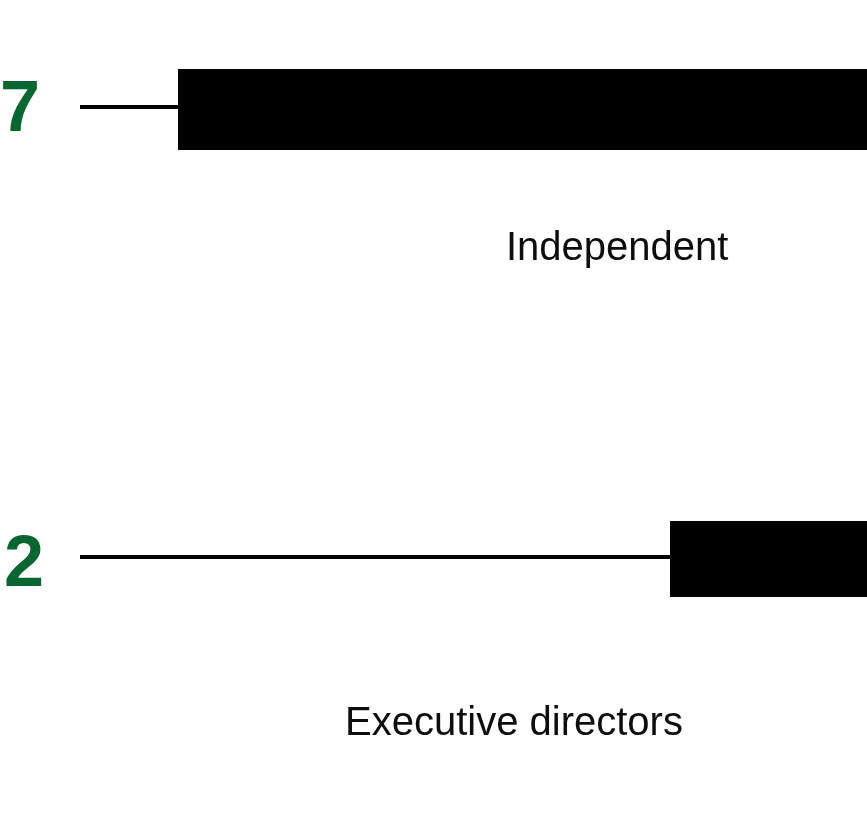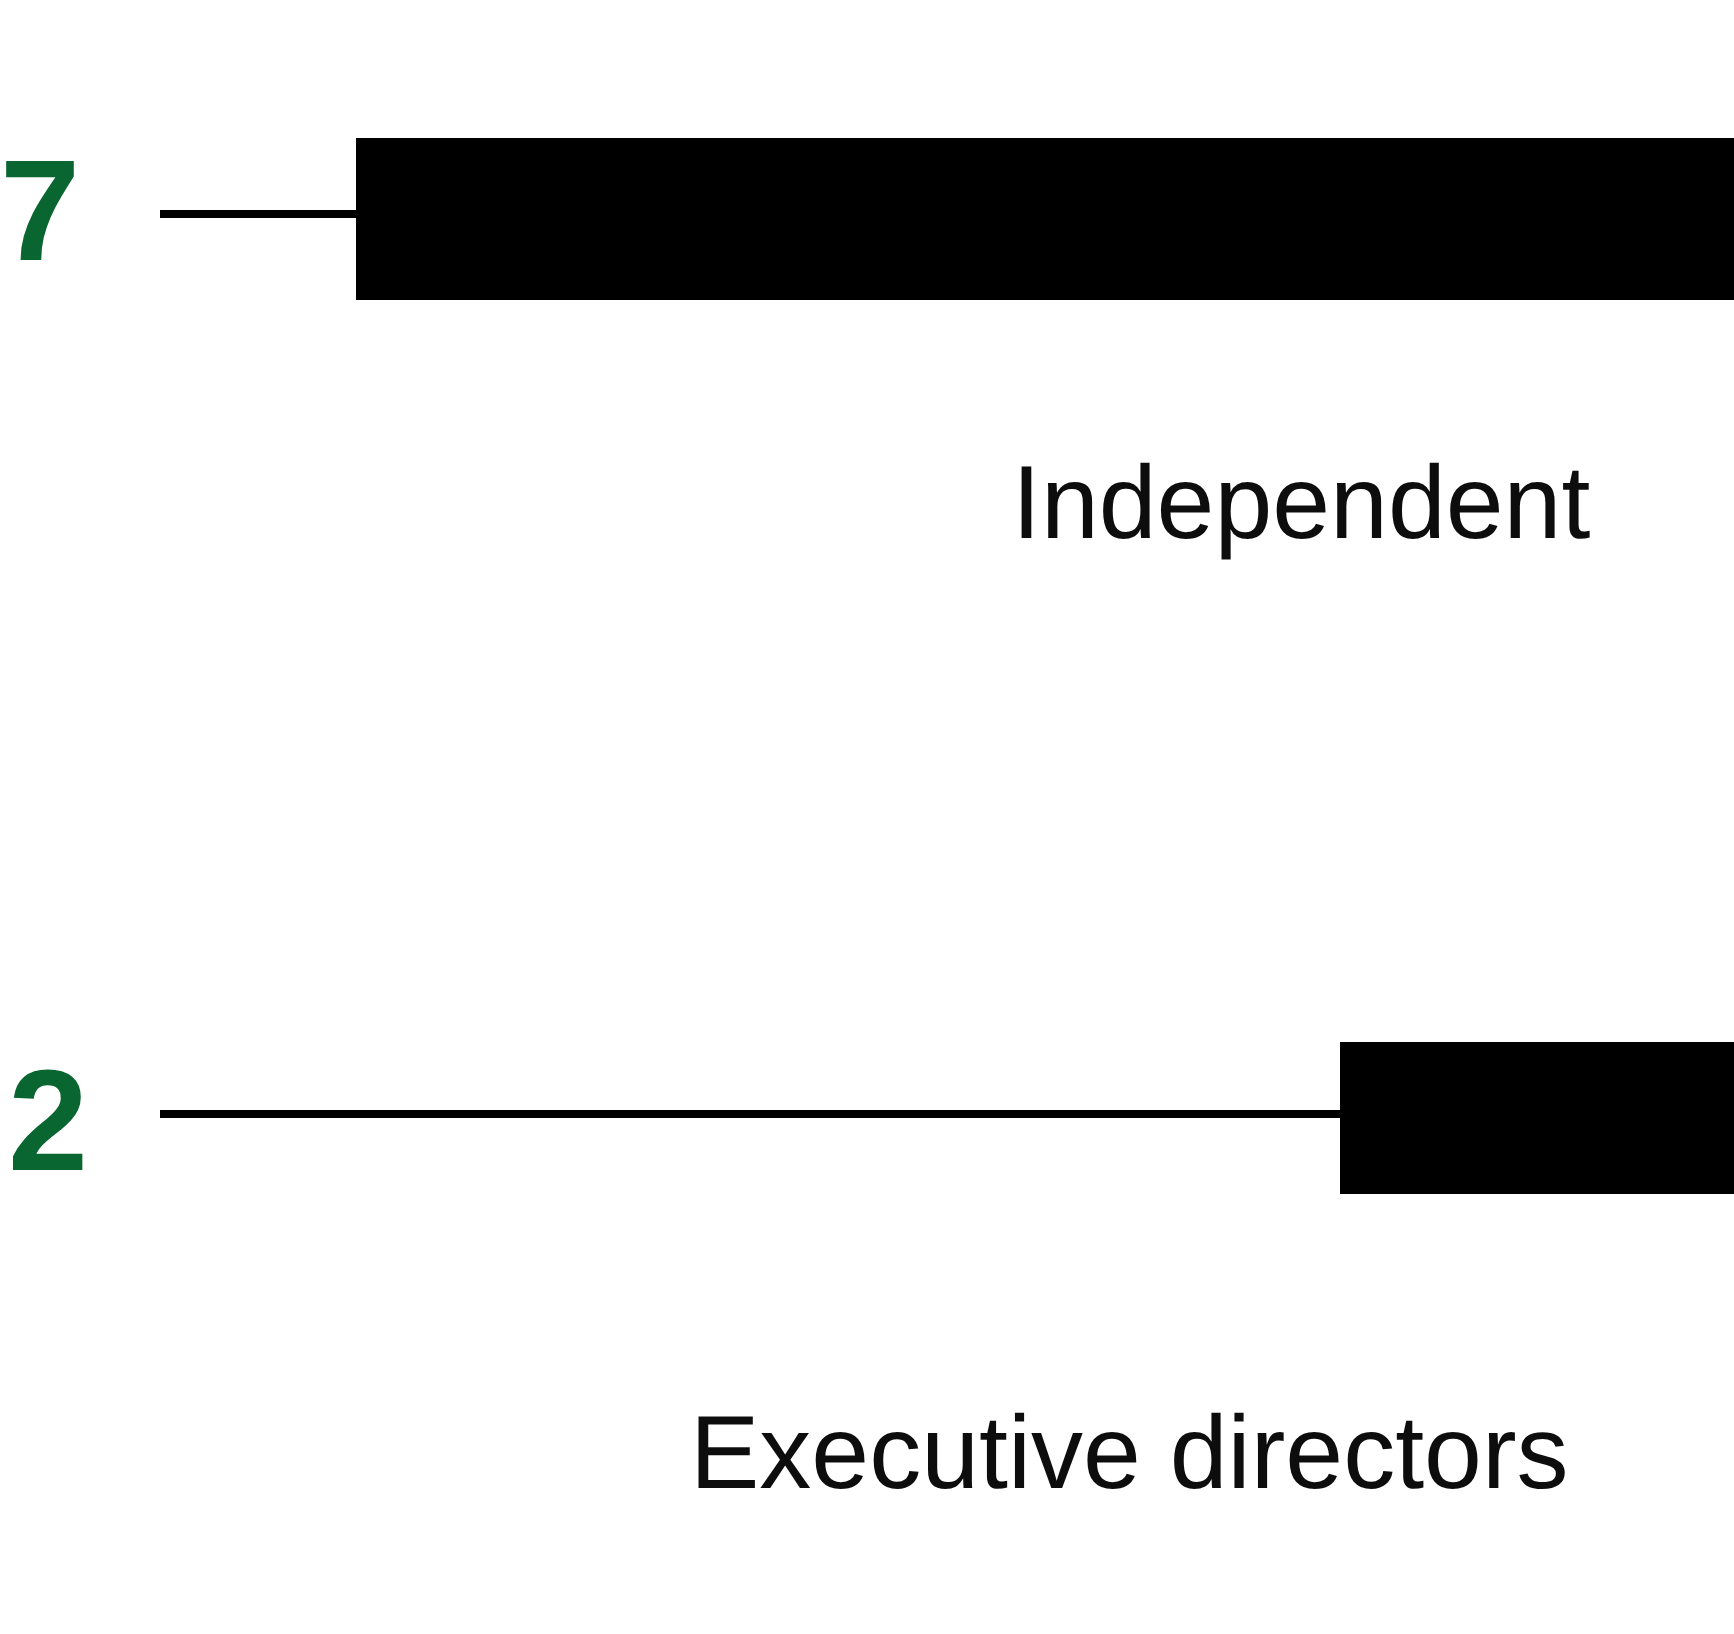--- a/index.html
+++ b/index.html
@@ -48,21 +48,21 @@
     background: #000000;
   }
   #bar-0 { left: 178px; top: 69px;  width: 689px; height: 81px; }
   #bar-1 { left: 670px; top: 521px; width: 197px; height: 76px; }
 
   
   .category-label {
     position: absolute;
     font-family: "Liberation Sans", sans-serif;
     font-weight: 400;
-    font-size: 52px;
+    font-size: 40px;
     line-height: 1;
     color: #0d0d0d;
     white-space: nowrap;
     user-select: none;
   }
   #category-label-0 { left: 506px; top: 226px; }
   #category-label-1 { left: 345px; top: 701px; }
 </style>
 </head>
 <body style="background: rgb(255, 255, 255);">

